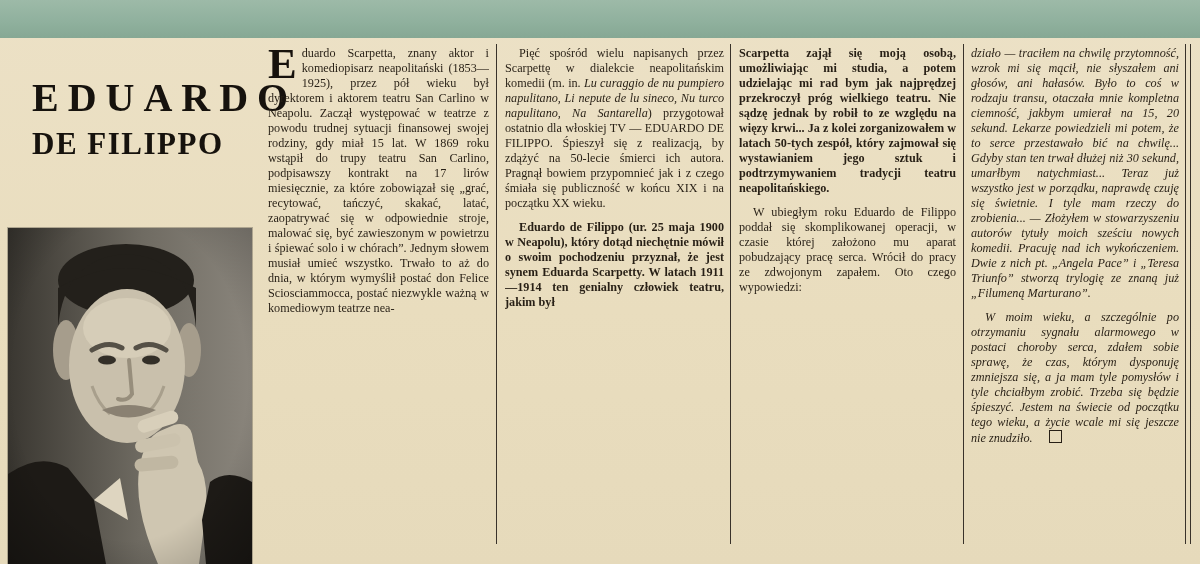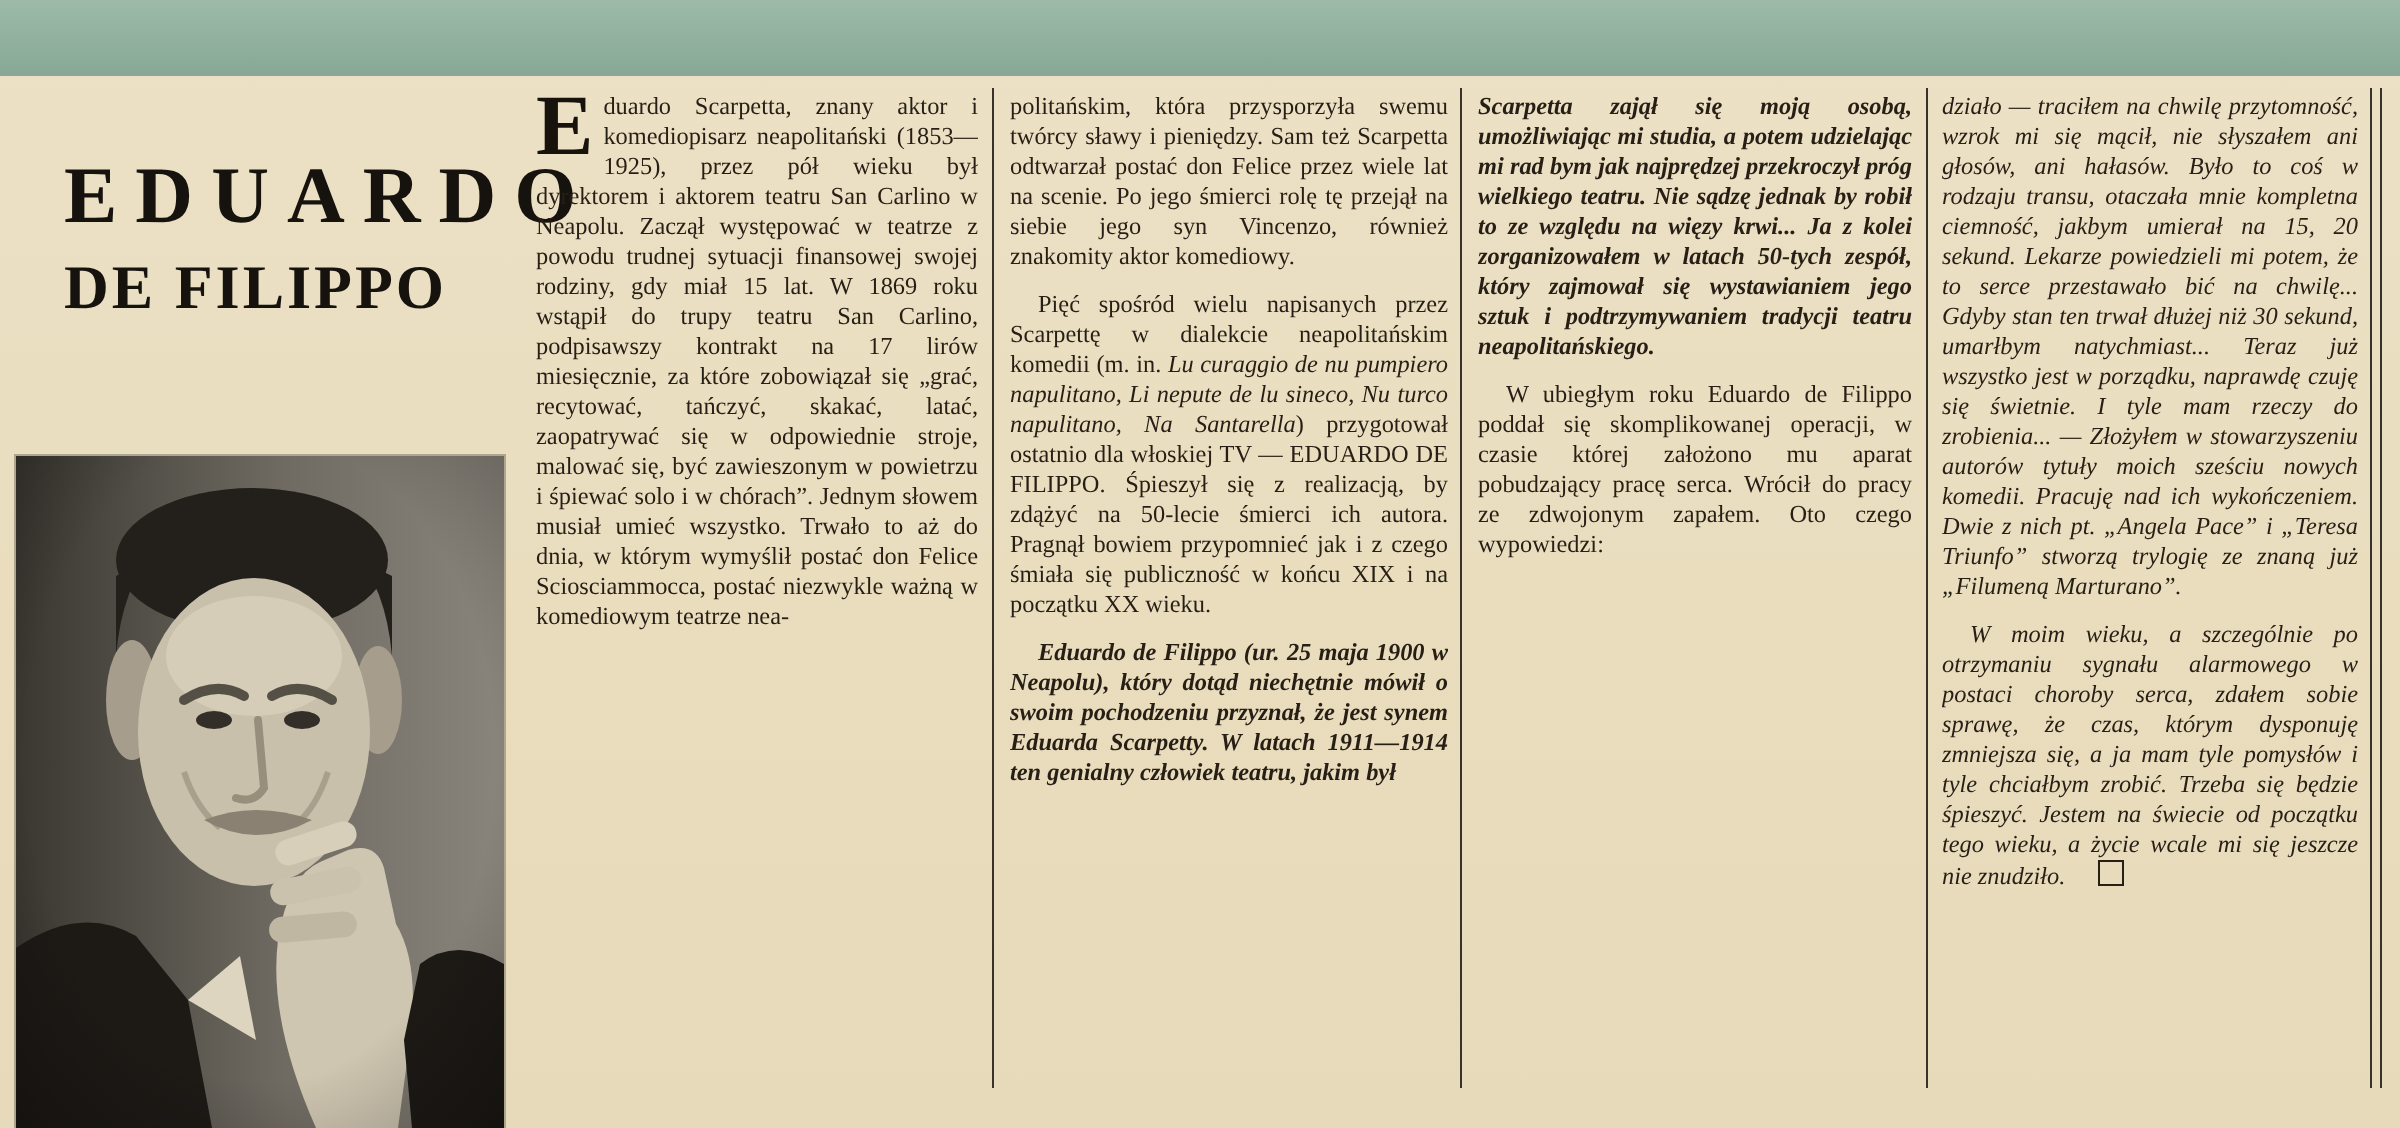--- a/index.html
+++ b/index.html
@@ -30,21 +30,21 @@
   }
   #c1{left:268px;width:221px;}
   #c2{left:505px;width:219px;}
   #c3{left:739px;width:217px;}
   #c4{left:971px;width:208px;}
   .textcol p{margin:0;}
   .textcol p + p{margin-top:9px;}
   .indent{text-indent:14px;}
   .b{font-weight:400;}
   .i{font-style:italic;}
-  .bi{font-weight:700;font-style:italic;}
+  .bi{font-weight:700;}
   .dropcap{
     float:left;font-size:43px;line-height:34px;font-weight:700;
     margin:1px 5px 0 0;color:#17120c;
   }
   .endbox{
     display:inline-block;margin-left:16px;width:11px;height:11px;
     border:1.5px solid #271f15;vertical-align:-1px;
   }
   .vrule{
     position:absolute;top:44px;height:500px;width:1px;background:#39322a;
@@ -106,21 +106,20 @@
       <path d="M86 272 L112 250 L120 292 Z" fill="#ded5c0"></path>
       <rect width="244" height="336" fill="url(#vig)"></rect>
     </svg>
   </div>
 
   <div class="textcol" id="c1">
     <p><span class="dropcap">E</span><span>duardo Scarpetta, znany aktor i komediopisarz neapolitański (1853—1925), przez pół wieku był dyrektorem i aktorem teatru San Carlino w Neapolu. Zaczął występować w teatrze z powodu trudnej sytuacji finansowej swojej rodziny, gdy miał 15 lat. W 1869 roku wstąpił do trupy teatru San Carlino, podpisawszy kontrakt na 17 lirów miesięcznie, za które zobowiązał się „grać, recytować, tańczyć, skakać, latać, zaopatrywać się w odpowiednie stroje, malować się, być zawieszonym w powietrzu i śpiewać solo i w chórach”. Jednym słowem musiał umieć wszystko. Trwało to aż do dnia, w którym wymyślił postać don Felice Sciosciammocca, postać niezwykle ważną w komediowym teatrze nea-</span></p>
   </div>
 
   <div class="textcol" id="c2">
-    <p><span>politańskim, która przysporzyła swemu twórcy sławy i pieniędzy. Sam też Scarpetta odtwarzał postać don Felice przez wiele lat na scenie. Po jego śmierci rolę tę przejął na siebie jego syn Vincenzo, również znakomity aktor komediowy.</span></p>
     <p class="indent b"><span>Pięć spośród wielu napisanych przez Scarpettę w dialekcie neapolitańskim komedii (m. in. </span><span class="i">Lu curaggio de nu pumpiero napulitano, Li nepute de lu sineco, Nu turco napulitano, Na Santarella</span><span>) przygotował ostatnio dla włoskiej TV — EDUARDO DE FILIPPO. Śpieszył się z realizacją, by zdążyć na 50-lecie śmierci ich autora. Pragnął bowiem przypomnieć jak i z czego śmiała się publiczność w końcu XIX i na początku XX wieku.</span></p>
     <p class="indent bi"><span>Eduardo de Filippo (ur. 25 maja 1900 w Neapolu), który dotąd niechętnie mówił o swoim pochodzeniu przyznał, że jest synem Eduarda Scarpetty. W latach 1911—1914 ten genialny człowiek teatru, jakim był</span></p>
   </div>
 
   <div class="textcol" id="c3">
     <p class="bi"><span>Scarpetta zajął się moją osobą, umożliwiając mi studia, a potem udzielając mi rad bym jak najprędzej przekroczył próg wielkiego teatru. Nie sądzę jednak by robił to ze względu na więzy krwi... Ja z kolei zorganizowałem w latach 50-tych zespół, który zajmował się wystawianiem jego sztuk i podtrzymywaniem tradycji teatru neapolitańskiego.</span></p>
     <p class="indent"><span>W ubiegłym roku Eduardo de Filippo poddał się skomplikowanej operacji, w czasie której założono mu aparat pobudzający pracę serca. Wrócił do pracy ze zdwojonym zapałem. Oto czego wypowiedzi:</span></p>
   </div>
 
   <div class="textcol" id="c4">

